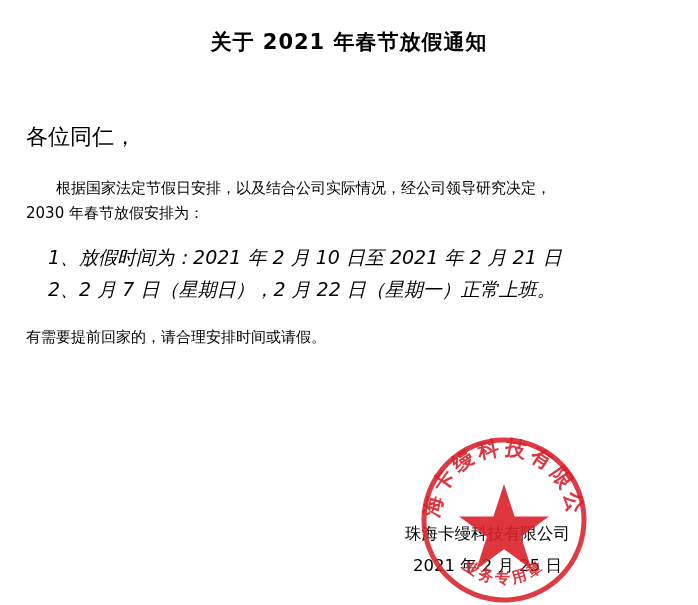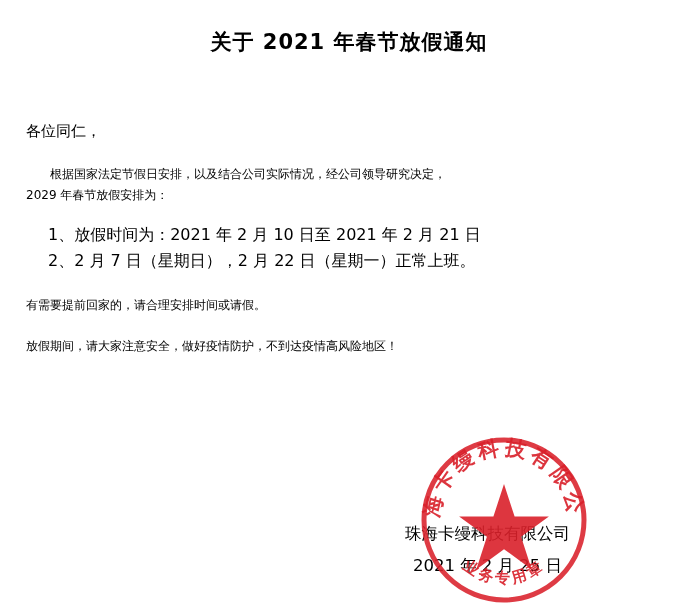--- a/index.html
+++ b/index.html
@@ -26,42 +26,43 @@
     text-align: center;
     font-size: 21px;
     font-weight: 700;
     letter-spacing: 1px;
     margin-top: 28px;
     margin-bottom: 12px;
     line-height: 1.4;
   }
   .salutation {
     margin-top: 62px;
-    font-size: 15px;
+    font-size: 22px;
     line-height: 1.6;
   }
   .para {
-    font-size: 12px;
+    font-size: 15px;
     line-height: 1.55;
     margin-top: 22px;
   }
   .para.indent {
     text-indent: 2em;
   }
   .para.tight {
   }
   .para.cont {
     margin-top: 2px;
     text-indent: 0;
   }
   .list-line {
-    font-size: 16px;
+    font-size: 19px;
     line-height: 1.55;
     margin-top: 18px;
     padding-left: 22px;
+    font-style: italic;
   }
   .list-line.second {
     margin-top: 2px;
   }
   .signature-block {
     position: absolute;
     right: 128px;
     bottom: 52px;
     text-align: center;
     font-size: 16.5px;
@@ -86,27 +87,26 @@
 </head>
 <body>
 
 <div class="page">
 
   <div class="doc-title">关于 2021 年春节放假通知</div>
 
   <div class="salutation">各位同仁，</div>
 
   <div class="para indent">根据国家法定节假日安排，以及结合公司实际情况，经公司领导研究决定，</div>
-  <div class="para cont">2029 年春节放假安排为：</div>
+  <div class="para cont">2030 年春节放假安排为：</div>
 
   <div class="list-line">1、放假时间为：2021 年 2 月 10 日至 2021 年 2 月 21 日</div>
   <div class="list-line second">2、2 月 7 日（星期日），2 月 22 日（星期一）正常上班。</div>
 
   <div class="para tight">有需要提前回家的，请合理安排时间或请假。</div>
-  <div class="para tight">放假期间，请大家注意安全，做好疫情防护，不到达疫情高风险地区！</div>
 
   <div class="signature-block">
     <div class="sig-line">珠海卡缦科技有限公司</div>
     <div class="sig-line">2021 年 2 月 25 日</div>
   </div>
 
   <div class="seal">
     <svg width="176" height="176" viewBox="0 0 176 176" xmlns="http://www.w3.org/2000/svg">
       <defs>
         <path id="sealArcTop" d="M 23,88 A 65,65 0 0 1 153,88" fill="none"></path>

